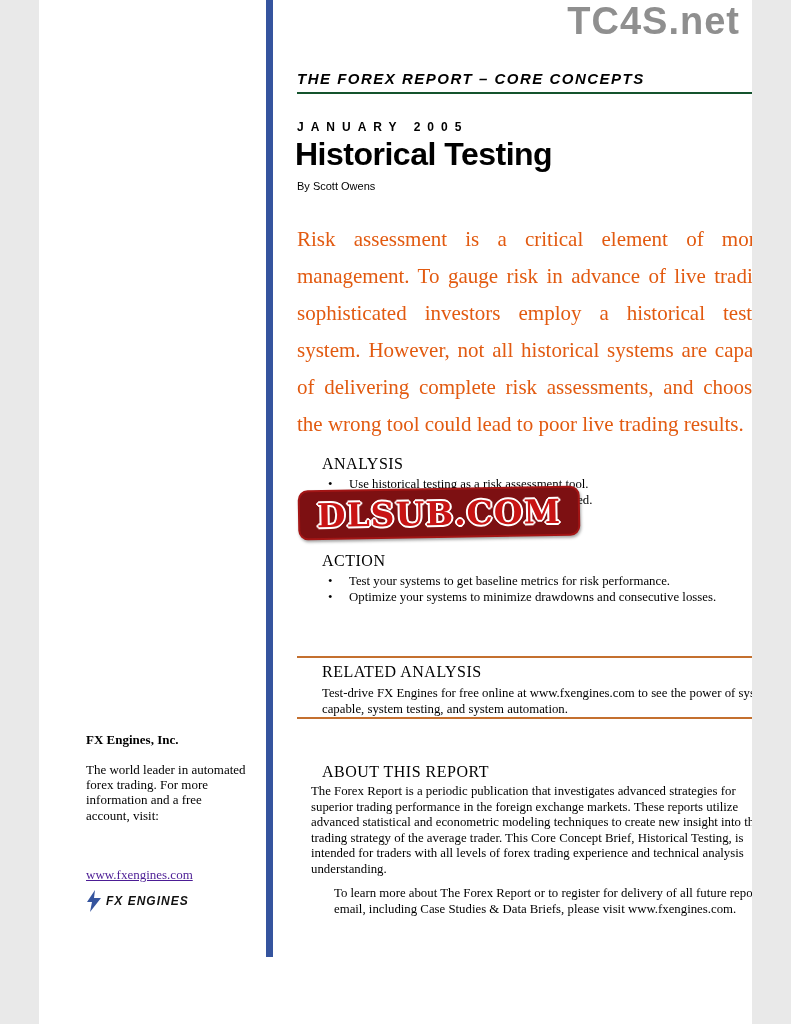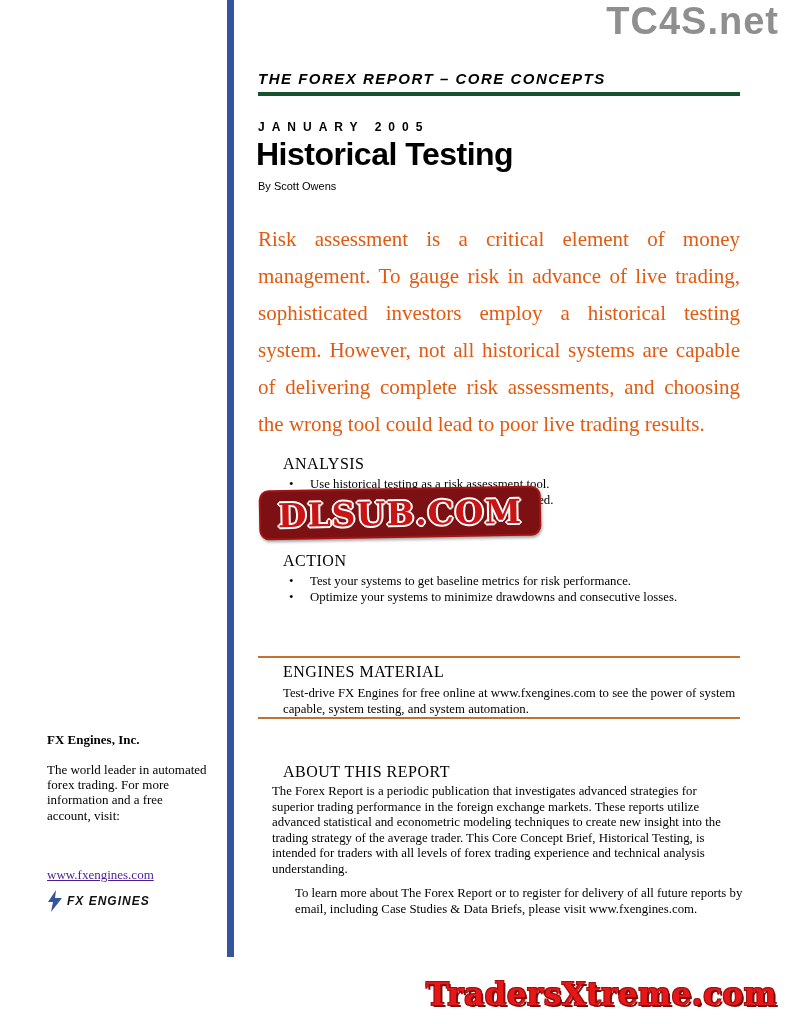--- a/index.html
+++ b/index.html
@@ -1,22 +1,22 @@
 <!DOCTYPE html>
 <html><head>
 <meta charset="utf-8">
 <style>
   html,body{margin:0;padding:0;}
   body{background:#e9e9e9;}
-  .page{position:relative;width:791px;height:1024px;background:#ffffff;overflow:hidden;font-family:"Liberation Serif",serif;color:#000;margin:0 auto;}
+  .page{position:relative;width:713px;height:1024px;background:#ffffff;overflow:hidden;font-family:"Liberation Serif",serif;color:#000;margin:0 auto;}
   .vbar{position:absolute;left:227px;top:0;width:7px;height:957px;background:#35549e;}
 
   .tc4s{position:absolute;top:0px;right:12px;font-family:"Liberation Sans",sans-serif;font-weight:bold;font-size:38px;color:#8f8f8f;letter-spacing:1px;}
 
-  .masthead{position:absolute;left:258px;top:70px;width:482px;border-bottom:4px solid #14532d;padding-bottom:5px;
+  .masthead{position:absolute;left:258px;top:70px;width:482px;border-bottom:2px solid #14532d;padding-bottom:5px;
             font-family:"Liberation Sans",sans-serif;font-style:italic;font-weight:bold;font-size:15px;letter-spacing:1.5px;}
   .issue-date{position:absolute;left:258px;top:120px;font-family:"Liberation Sans",sans-serif;font-weight:bold;font-size:12px;letter-spacing:7px;}
   .title{position:absolute;left:256px;top:136px;font-family:"Liberation Sans",sans-serif;font-weight:bold;font-size:32px;letter-spacing:-0.5px;}
   .byline{position:absolute;left:258px;top:180px;font-family:"Liberation Sans",sans-serif;font-size:11px;}
 
   .intro{position:absolute;left:258px;top:221px;width:482px;font-size:21px;line-height:37px;text-align:justify;color:#e25a10;}
 
   .sec-heading{position:absolute;font-size:16px;letter-spacing:.5px;color:#000;}
   .bullets{position:absolute;width:452px;font-size:12.8px;line-height:15.8px;}
   .bullet-row{display:flex;}
@@ -80,33 +80,32 @@
     <span>DLSUB.COM</span>
   </div>
 
   <div class="sec-heading h-action">ACTION</div>
   <div class="bullets b-action">
     <div class="bullet-row">Test your systems to get baseline metrics for risk performance.</div>
     <div class="bullet-row">Optimize your systems to minimize drawdowns and consecutive losses.</div>
   </div>
 
   <div class="rule rule1"></div>
-  <div class="sec-heading h-related">ENGINES MATERIAL</div>
+  <div class="sec-heading h-related">RELATED ANALYSIS</div>
   <div class="related-body">Test-drive FX Engines for free online at www.fxengines.com to see the power of system capable, system testing, and system automation.</div>
   <div class="rule rule2"></div>
 
   <div class="sidebar-company">FX Engines, Inc.</div>
   <div class="sidebar-blurb">The world leader in automated forex trading. For more information and a free account, visit:</div>
   <a class="sidebar-link">www.fxengines.com</a>
   <div class="sidebar-logo">
     <svg class="bolt-icon" viewBox="0 0 16 22" xmlns="http://www.w3.org/2000/svg">
       <polygon points="9,0 1,12 6,12 4,22 15,8 8,8" fill="#35549e"></polygon>
     </svg>
     <span class="logo-text">FX ENGINES</span>
   </div>
 
   <div class="sec-heading h-about">ABOUT THIS REPORT</div>
   <div class="about-p1">The Forex Report is a periodic publication that investigates advanced strategies for superior trading performance in the foreign exchange markets.  These reports utilize advanced statistical and econometric modeling techniques to create new insight into the trading strategy of the average trader.  This Core Concept Brief, Historical Testing, is intended for traders with all levels of forex trading experience and technical analysis understanding.</div>
   <div class="about-p2">To learn more about The Forex Report or to register for delivery of all future reports by email, including Case Studies &amp; Data Briefs, please visit www.fxengines.com.</div>
 
-  <div class="traders">TradersXtreme.com</div>
 
 </div>
 
 </body></html>

